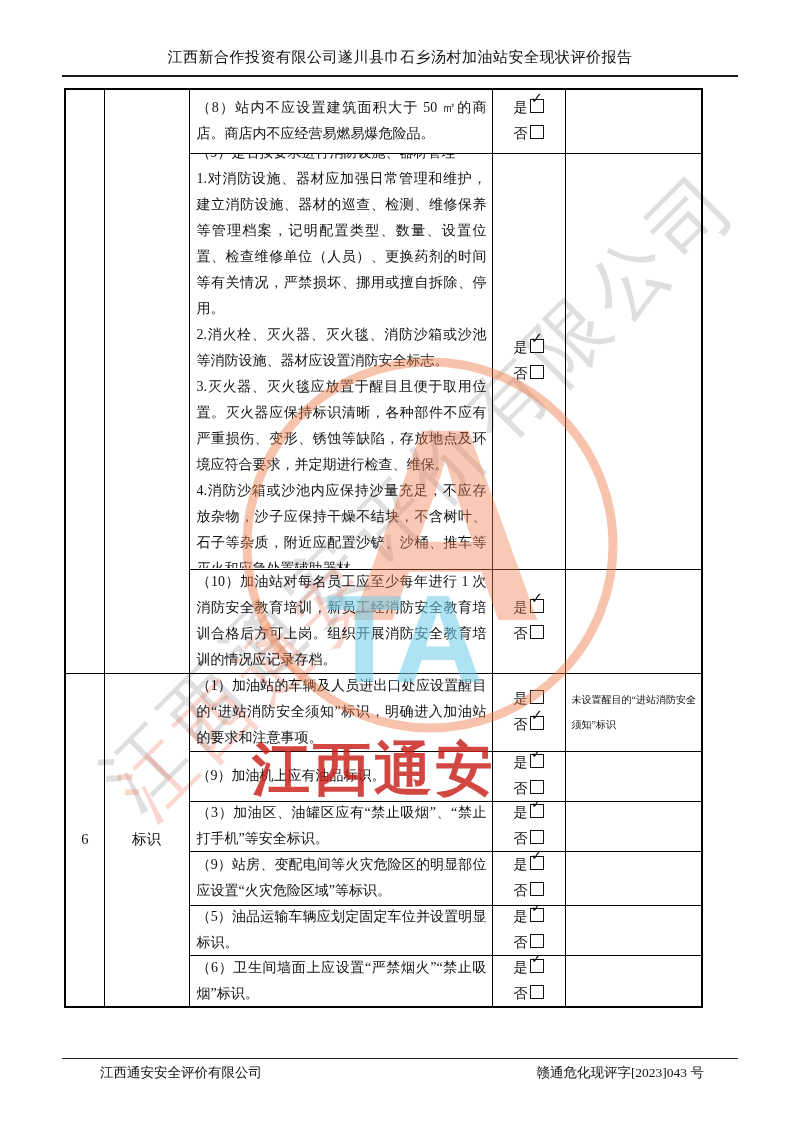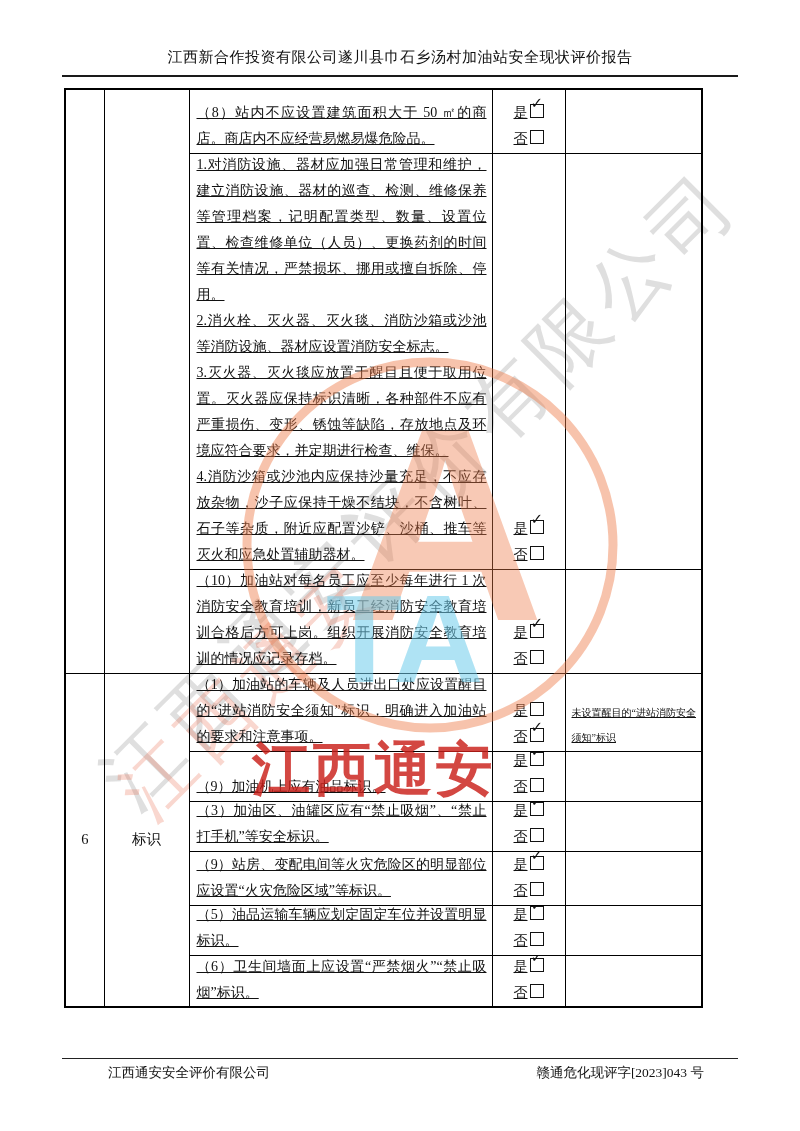--- a/index.html
+++ b/index.html
@@ -6,28 +6,28 @@
   .page{
     position:relative;width:800px;height:1131px;margin:0 auto;background:#ffffff;
     font-family:"Liberation Serif","DejaVu Serif",serif;color:#111;overflow:hidden;
   }
   
   .hdr-title{position:absolute;top:48px;left:0;width:100%;text-align:center;
     font-size:15px;letter-spacing:0.5px;z-index:3;}
   .hdr-rule{position:absolute;top:75px;left:62px;width:676px;height:2px;background:#1a1a1a;z-index:3;}
   .ftr-page{position:absolute;top:1035px;left:0;width:100%;text-align:center;font-size:13px;z-index:3;}
   .ftr-rule{position:absolute;top:1058px;left:62px;width:676px;height:1px;background:#222;z-index:3;}
-  .ftr-company{position:absolute;top:1064px;left:100px;font-size:13.5px;z-index:3;margin-left:8px;}
+  .ftr-company{position:absolute;top:1064px;left:100px;font-size:13.5px;z-index:3;}
   .ftr-docno{position:absolute;top:1064px;right:96px;font-size:13.5px;z-index:3;}
   
   table.eval{position:absolute;left:64px;top:88px;width:637px;border-collapse:collapse;
     table-layout:fixed;z-index:1;background:transparent;}
   table.eval{border:2px solid #000;}
   table.eval td{border:1px solid #000;padding:0;vertical-align:middle;background:transparent;}
-  .cw{display:flex;flex-direction:column;justify-content:flex-end;overflow:hidden;text-decoration:underline;}
+  .cw{display:flex;flex-direction:column;justify-content:center;overflow:hidden;}
   td.c .txt{font-size:14px;line-height:26px;text-align:justify;white-space:pre-line;padding:0 5px 0 7px;}
   td.num,td.cat{text-align:center;font-size:14.5px;}
   td.k{text-align:center;}
   .kl{font-size:14px;line-height:26px;white-space:nowrap;}
   td.n .ntxt{font-size:10px;line-height:25px;padding:0 5px 0 6px;text-align:justify;}
   .box{display:inline-block;width:12px;height:12px;border:1.5px solid #111;position:relative;
     vertical-align:-1px;margin-left:2px;background:#fff;}
   .box .mark{position:absolute;left:0px;top:-9px;font-size:15px;font-weight:bold;
     font-family:"DejaVu Sans",sans-serif;line-height:1;}
   

